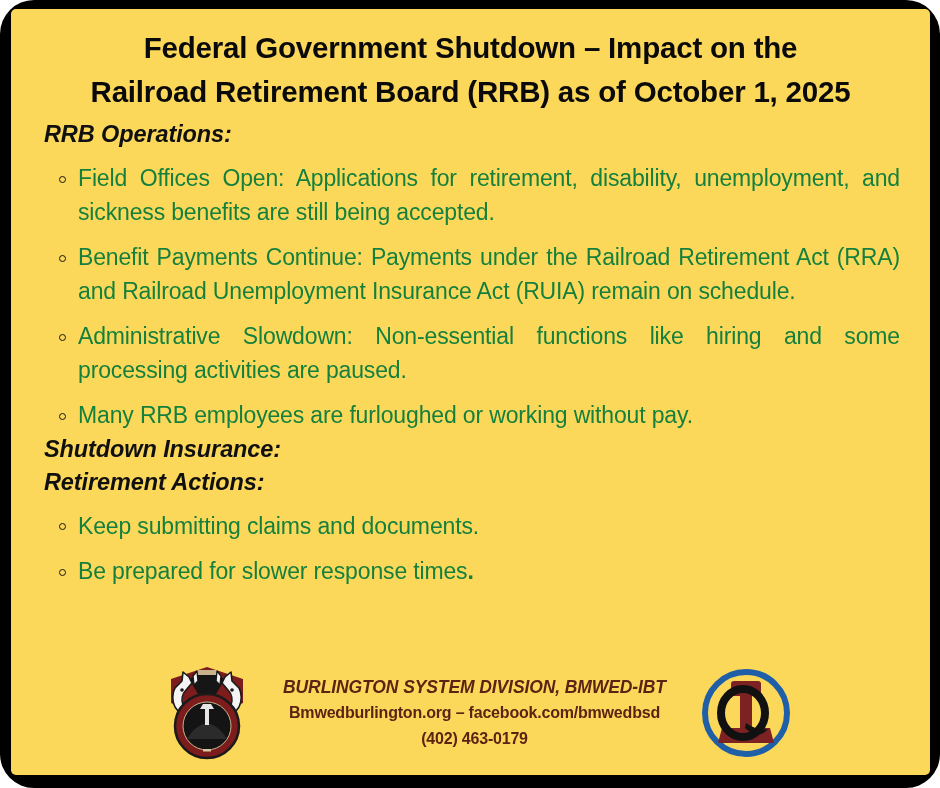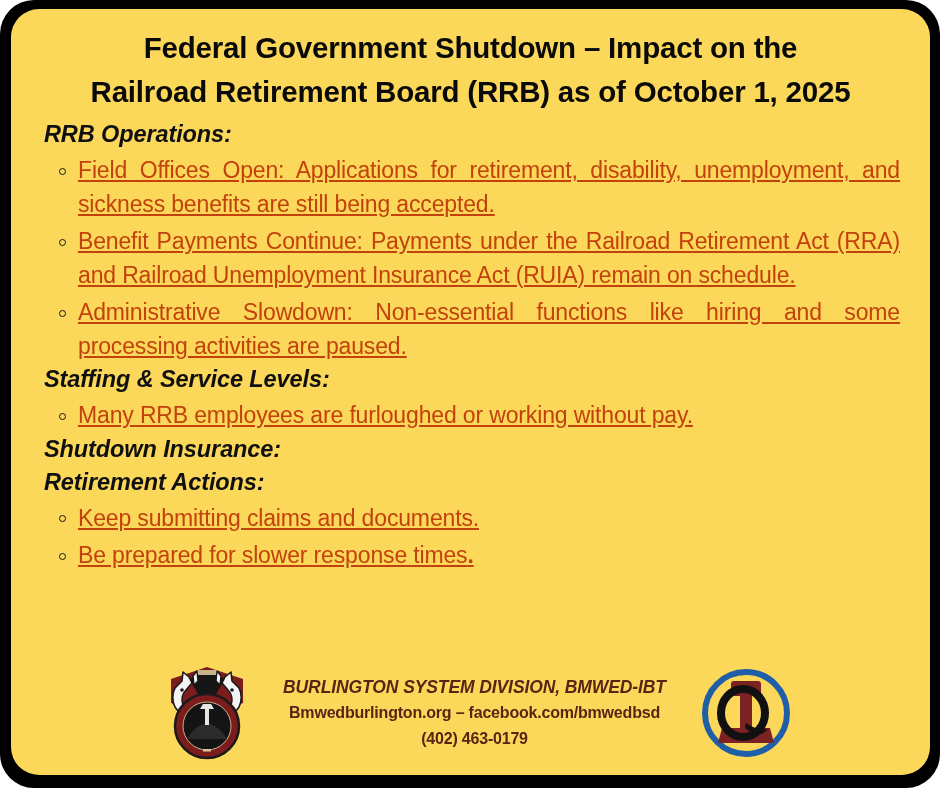--- a/index.html
+++ b/index.html
@@ -23,21 +23,21 @@
     background: #000000;
     border-radius: 34px;
     padding: 9px 10px 13px 11px;
   }
 
   #card {
     box-sizing: border-box;
     width: 100%;
     height: 100%;
     background: #FCD85A;
-    border-radius: 28px;
+    border-radius: 5px;
     position: relative;
     overflow: hidden;
     padding: 0;
   }
 
   
   #title-block {
     padding: 17px 30px 0 30px;
     text-align: center;
   }
@@ -67,30 +67,29 @@
     letter-spacing: -0.1px;
   }
 
   ul.bullets {
     list-style: none;
     margin: 0 0 0 0;
     padding: 0;
   }
   ul.bullets li {
     position: relative;
-    margin: 4px 0 0 0;
+    margin: 12px 0 0 0;
     padding: 0 6px 0 43px;
     font-family: "Liberation Sans", sans-serif;
     font-size: 23px;
     line-height: 33.5px;
-    color: #c2410c;
+    color: #15803d;
     text-align: justify;
     text-justify: inter-word;
     letter-spacing: -0.15px;
-    text-decoration: underline;
   }
   ul.bullets li.last-line-only {
     text-align: left;
   }
   ul.bullets li::before {
     content: "";
     position: absolute;
     left: 24px;
     top: 13.5px;
     width: 7px;
@@ -166,21 +165,20 @@
       <div class="section">
         <div class="section-heading">RRB Operations:</div>
         <ul class="bullets">
           <li>Field Offices Open: Applications for retirement, disability, unemployment, and sickness benefits are still being accepted.</li>
           <li>Benefit Payments Continue: Payments under the Railroad Retirement Act (RRA) and Railroad Unemployment Insurance Act (RUIA) remain on schedule.</li>
           <li>Administrative Slowdown: Non-essential functions like hiring and some processing activities are paused.</li>
         </ul>
       </div>
 
       <div class="section">
-        <div class="section-heading">Staffing &amp; Service Levels:</div>
         <ul class="bullets">
           <li class="last-line-only">Many RRB employees are furloughed or working without pay.</li>
         </ul>
       </div>
 
       <div class="section">
         <div class="section-heading">Shutdown Insurance:</div>
       </div>
 
       <div class="section">

